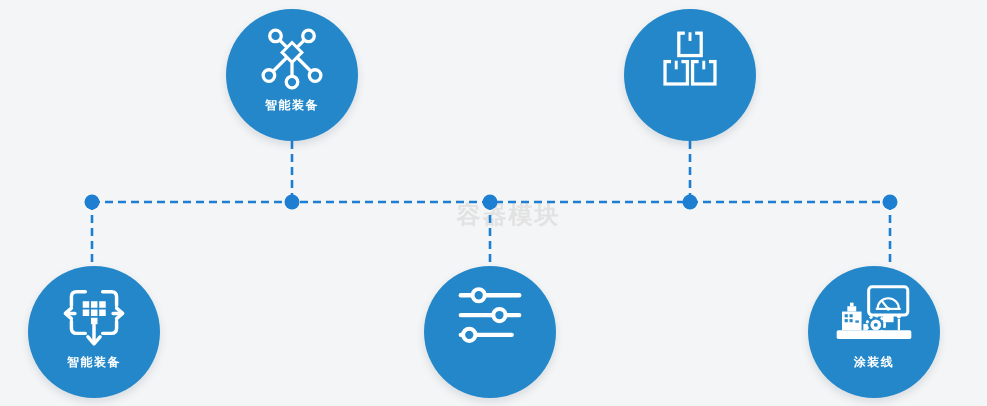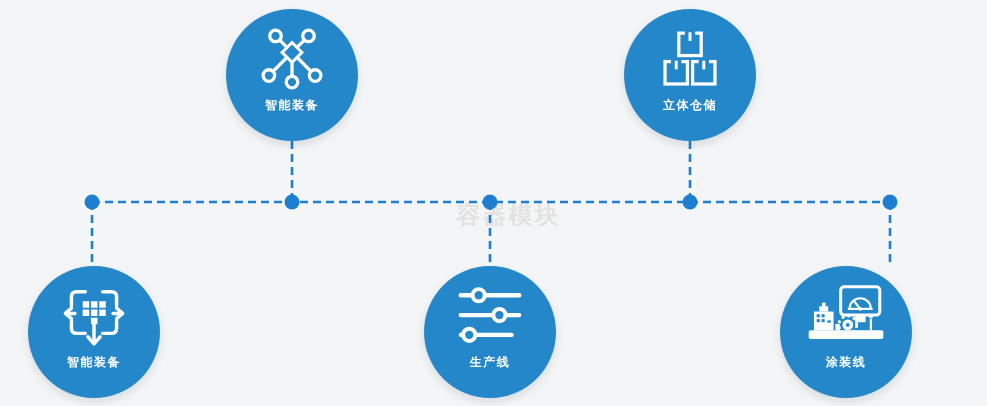--- a/index.html
+++ b/index.html
@@ -48,21 +48,21 @@
     color:var(--label,#ffffff);
     font-size:12px;
     font-weight:700;
     letter-spacing:1.5px;
   }
   
   .pos-smart{left:226px;top:9px;}
   .pos-warehouse{left:624px;top:9px;}
   .pos-logistics{left:28px;top:266px;}
   .pos-production{left:424px;top:266px;}
-  .pos-painting{left:780px;top:266px;}
+  .pos-painting{left:808px;top:266px;}
 </style>
 </head>
 <body>
 
 <div class="canvas">
 
   <div class="watermark">容器模块</div>
 
   <svg class="connectors" width="987" height="406" viewBox="0 0 987 406">
     <g stroke="var(--connector,#1e7fd2)" stroke-width="2.6" stroke-dasharray="8 5" fill="none">
@@ -116,21 +116,20 @@
           <rect x="14" y="36" width="12" height="6"></rect>
           <rect x="46" y="36" width="12" height="6"></rect>
         </g>
         <g stroke="#ffffff" stroke-width="3.4">
           <line x1="36" y1="5" x2="36" y2="15"></line>
           <line x1="20" y1="38" x2="20" y2="48"></line>
           <line x1="52" y1="38" x2="52" y2="48"></line>
         </g>
       </svg>
     </div>
-    <div class="label">立体仓储</div>
   </div>
 
   <div class="node pos-logistics">
     <div class="icon">
       <svg width="64" height="66" viewBox="0 0 72 76">
         <g stroke="#ffffff" stroke-width="4" fill="none" stroke-linecap="round" stroke-linejoin="round">
           <path d="M 10,26 L 10,16 Q 10,10 16,10 L 26,10"></path>
           <path d="M 46,10 L 56,10 Q 62,10 62,16 L 62,26"></path>
           <path d="M 10,44 L 10,52 Q 10,58 16,58 L 26,58"></path>
           <path d="M 62,44 L 62,52 Q 62,58 56,58 L 46,58"></path>
@@ -163,21 +162,20 @@
           <line x1="4" y1="30" x2="66" y2="30"></line>
           <line x1="4" y1="51" x2="58" y2="51"></line>
         </g>
         <g fill="var(--circle,#2387c9)" stroke="#ffffff" stroke-width="4.2">
           <circle cx="23" cy="9" r="6.5"></circle>
           <circle cx="45" cy="30" r="6.5"></circle>
           <circle cx="13" cy="51" r="6.5"></circle>
         </g>
       </svg>
     </div>
-    <div class="label">生产线</div>
   </div>
 
   <div class="node pos-painting">
     <div class="icon">
       <svg width="82" height="64" viewBox="0 0 92 72">
 
         <rect x="40" y="3" width="44" height="32" rx="4" fill="none" stroke="#ffffff" stroke-width="3.4"></rect>
         <path d="M 50,28 A 12,12 0 0 1 74,28" fill="none" stroke="#ffffff" stroke-width="2.4"></path>
         <line x1="48" y1="28" x2="76" y2="28" stroke="#ffffff" stroke-width="2.4"></line>
         <line x1="62" y1="28" x2="54" y2="18" stroke="#ffffff" stroke-width="2.4"></line>

